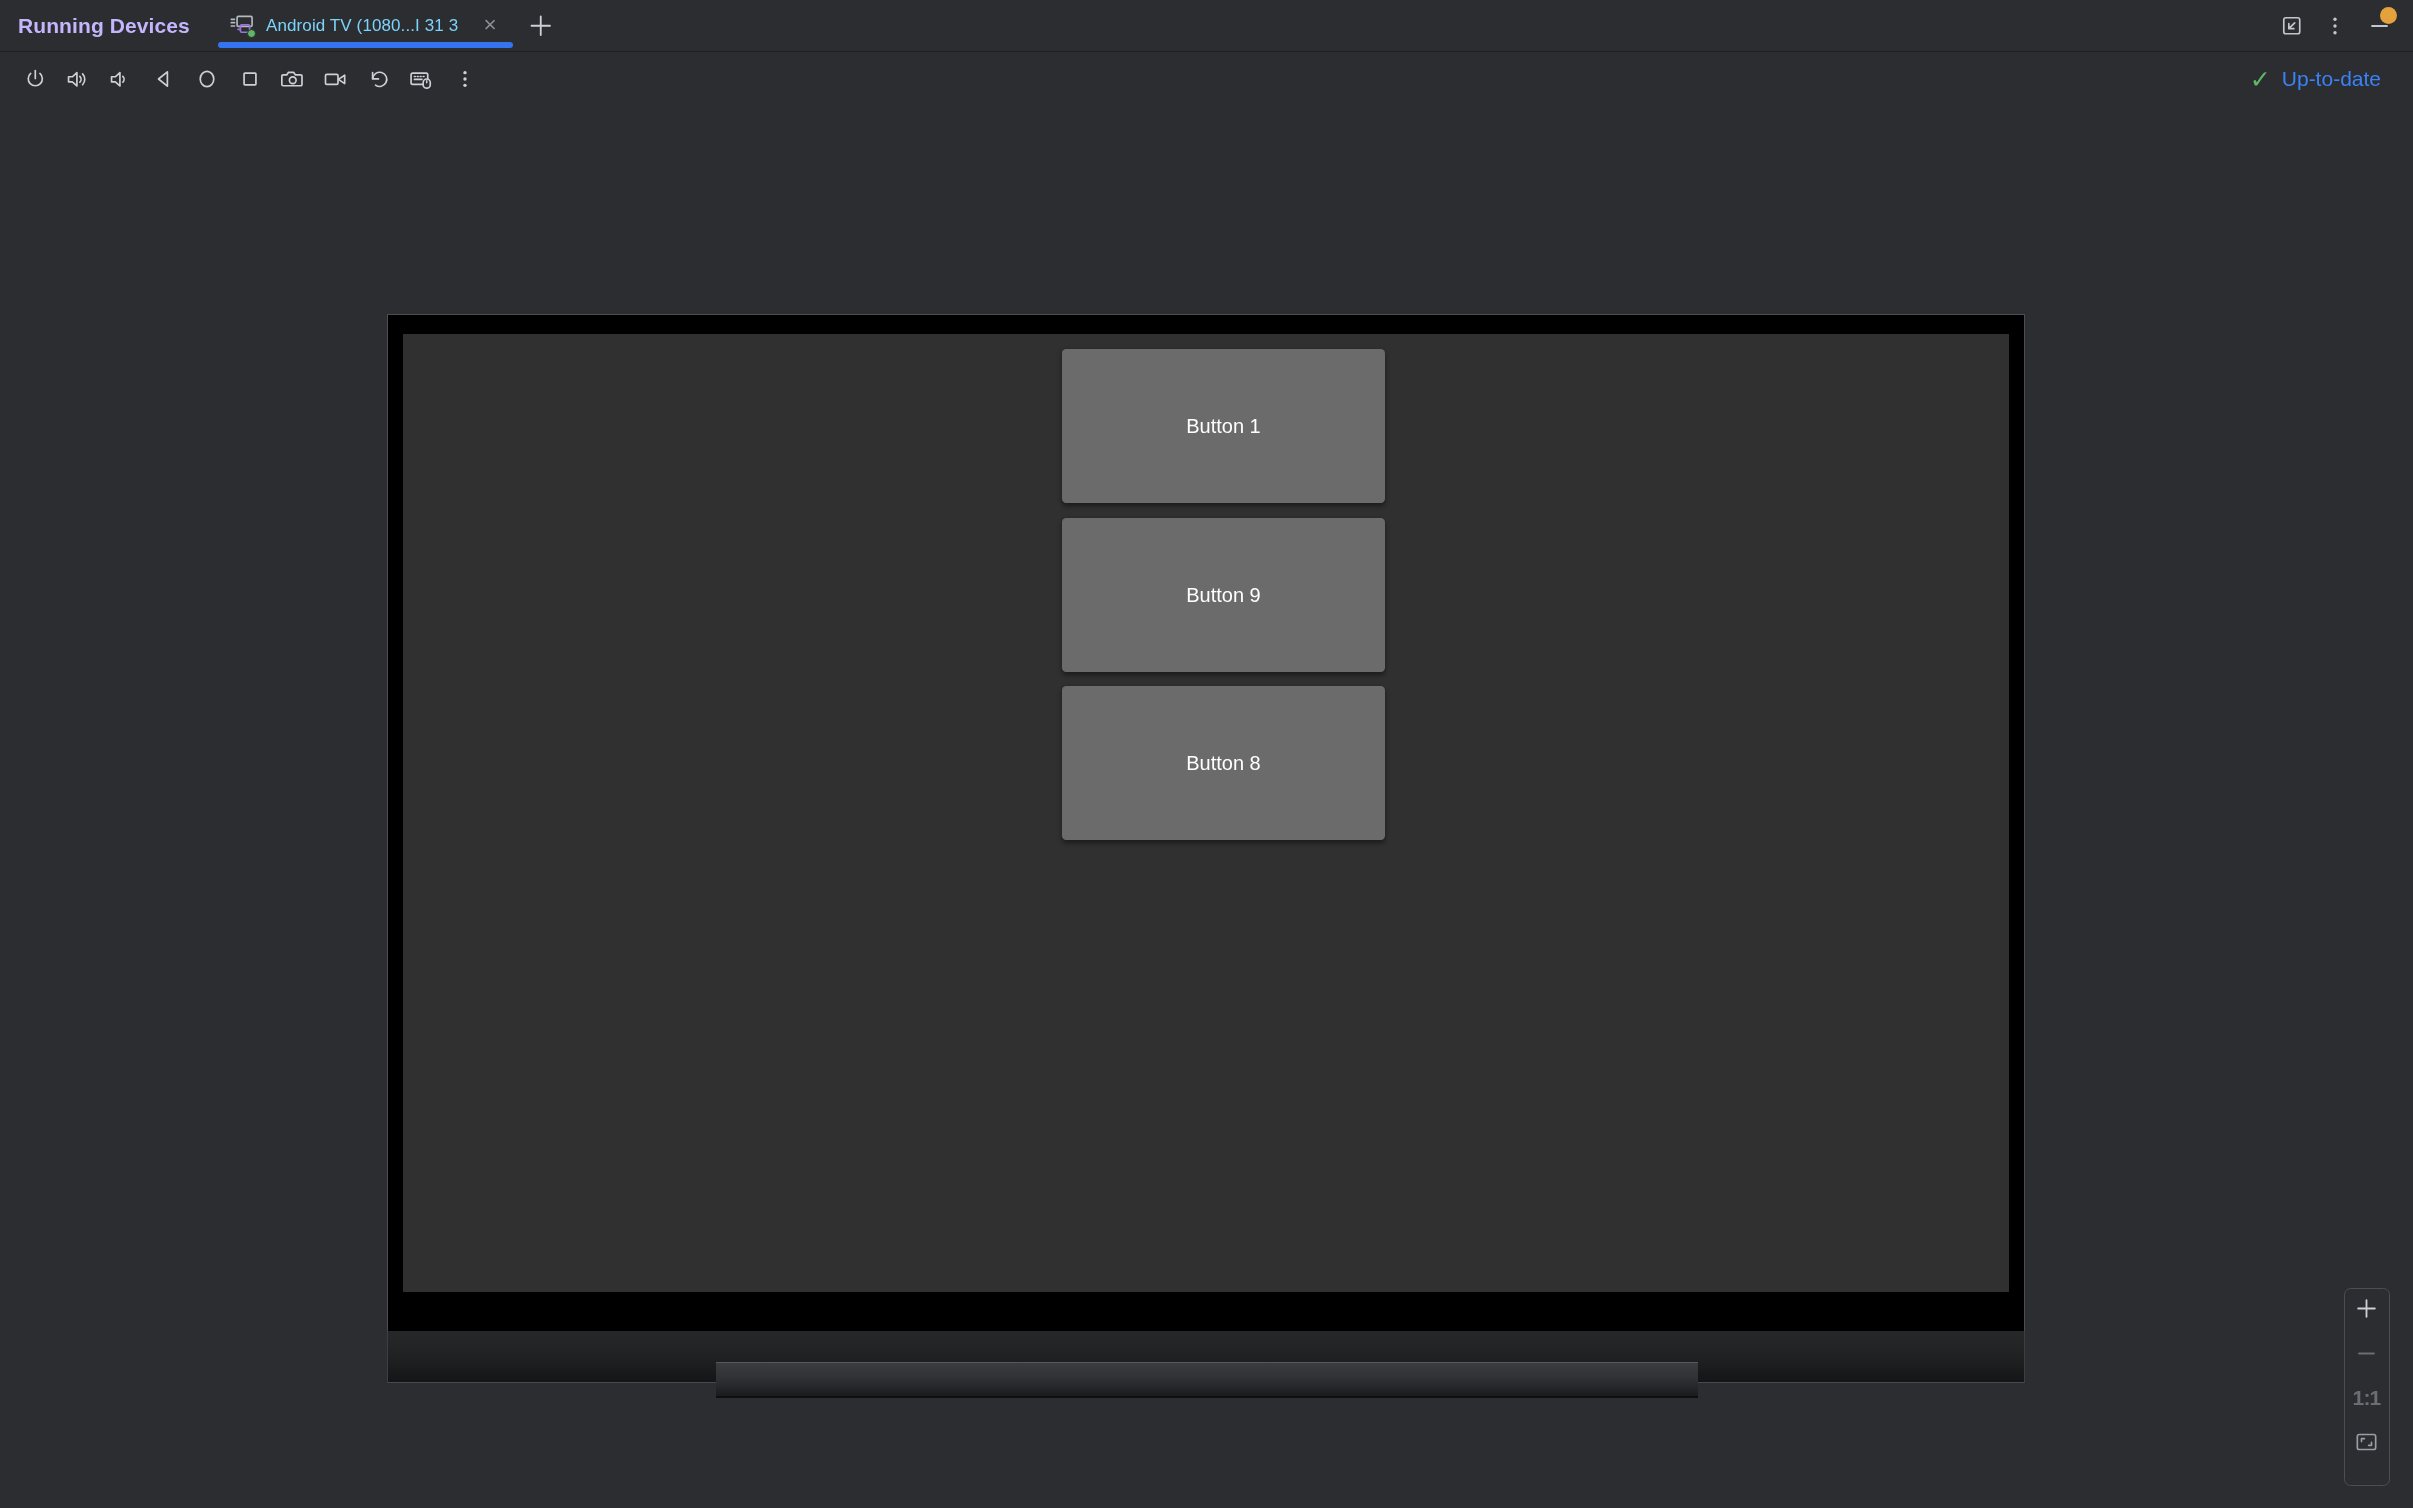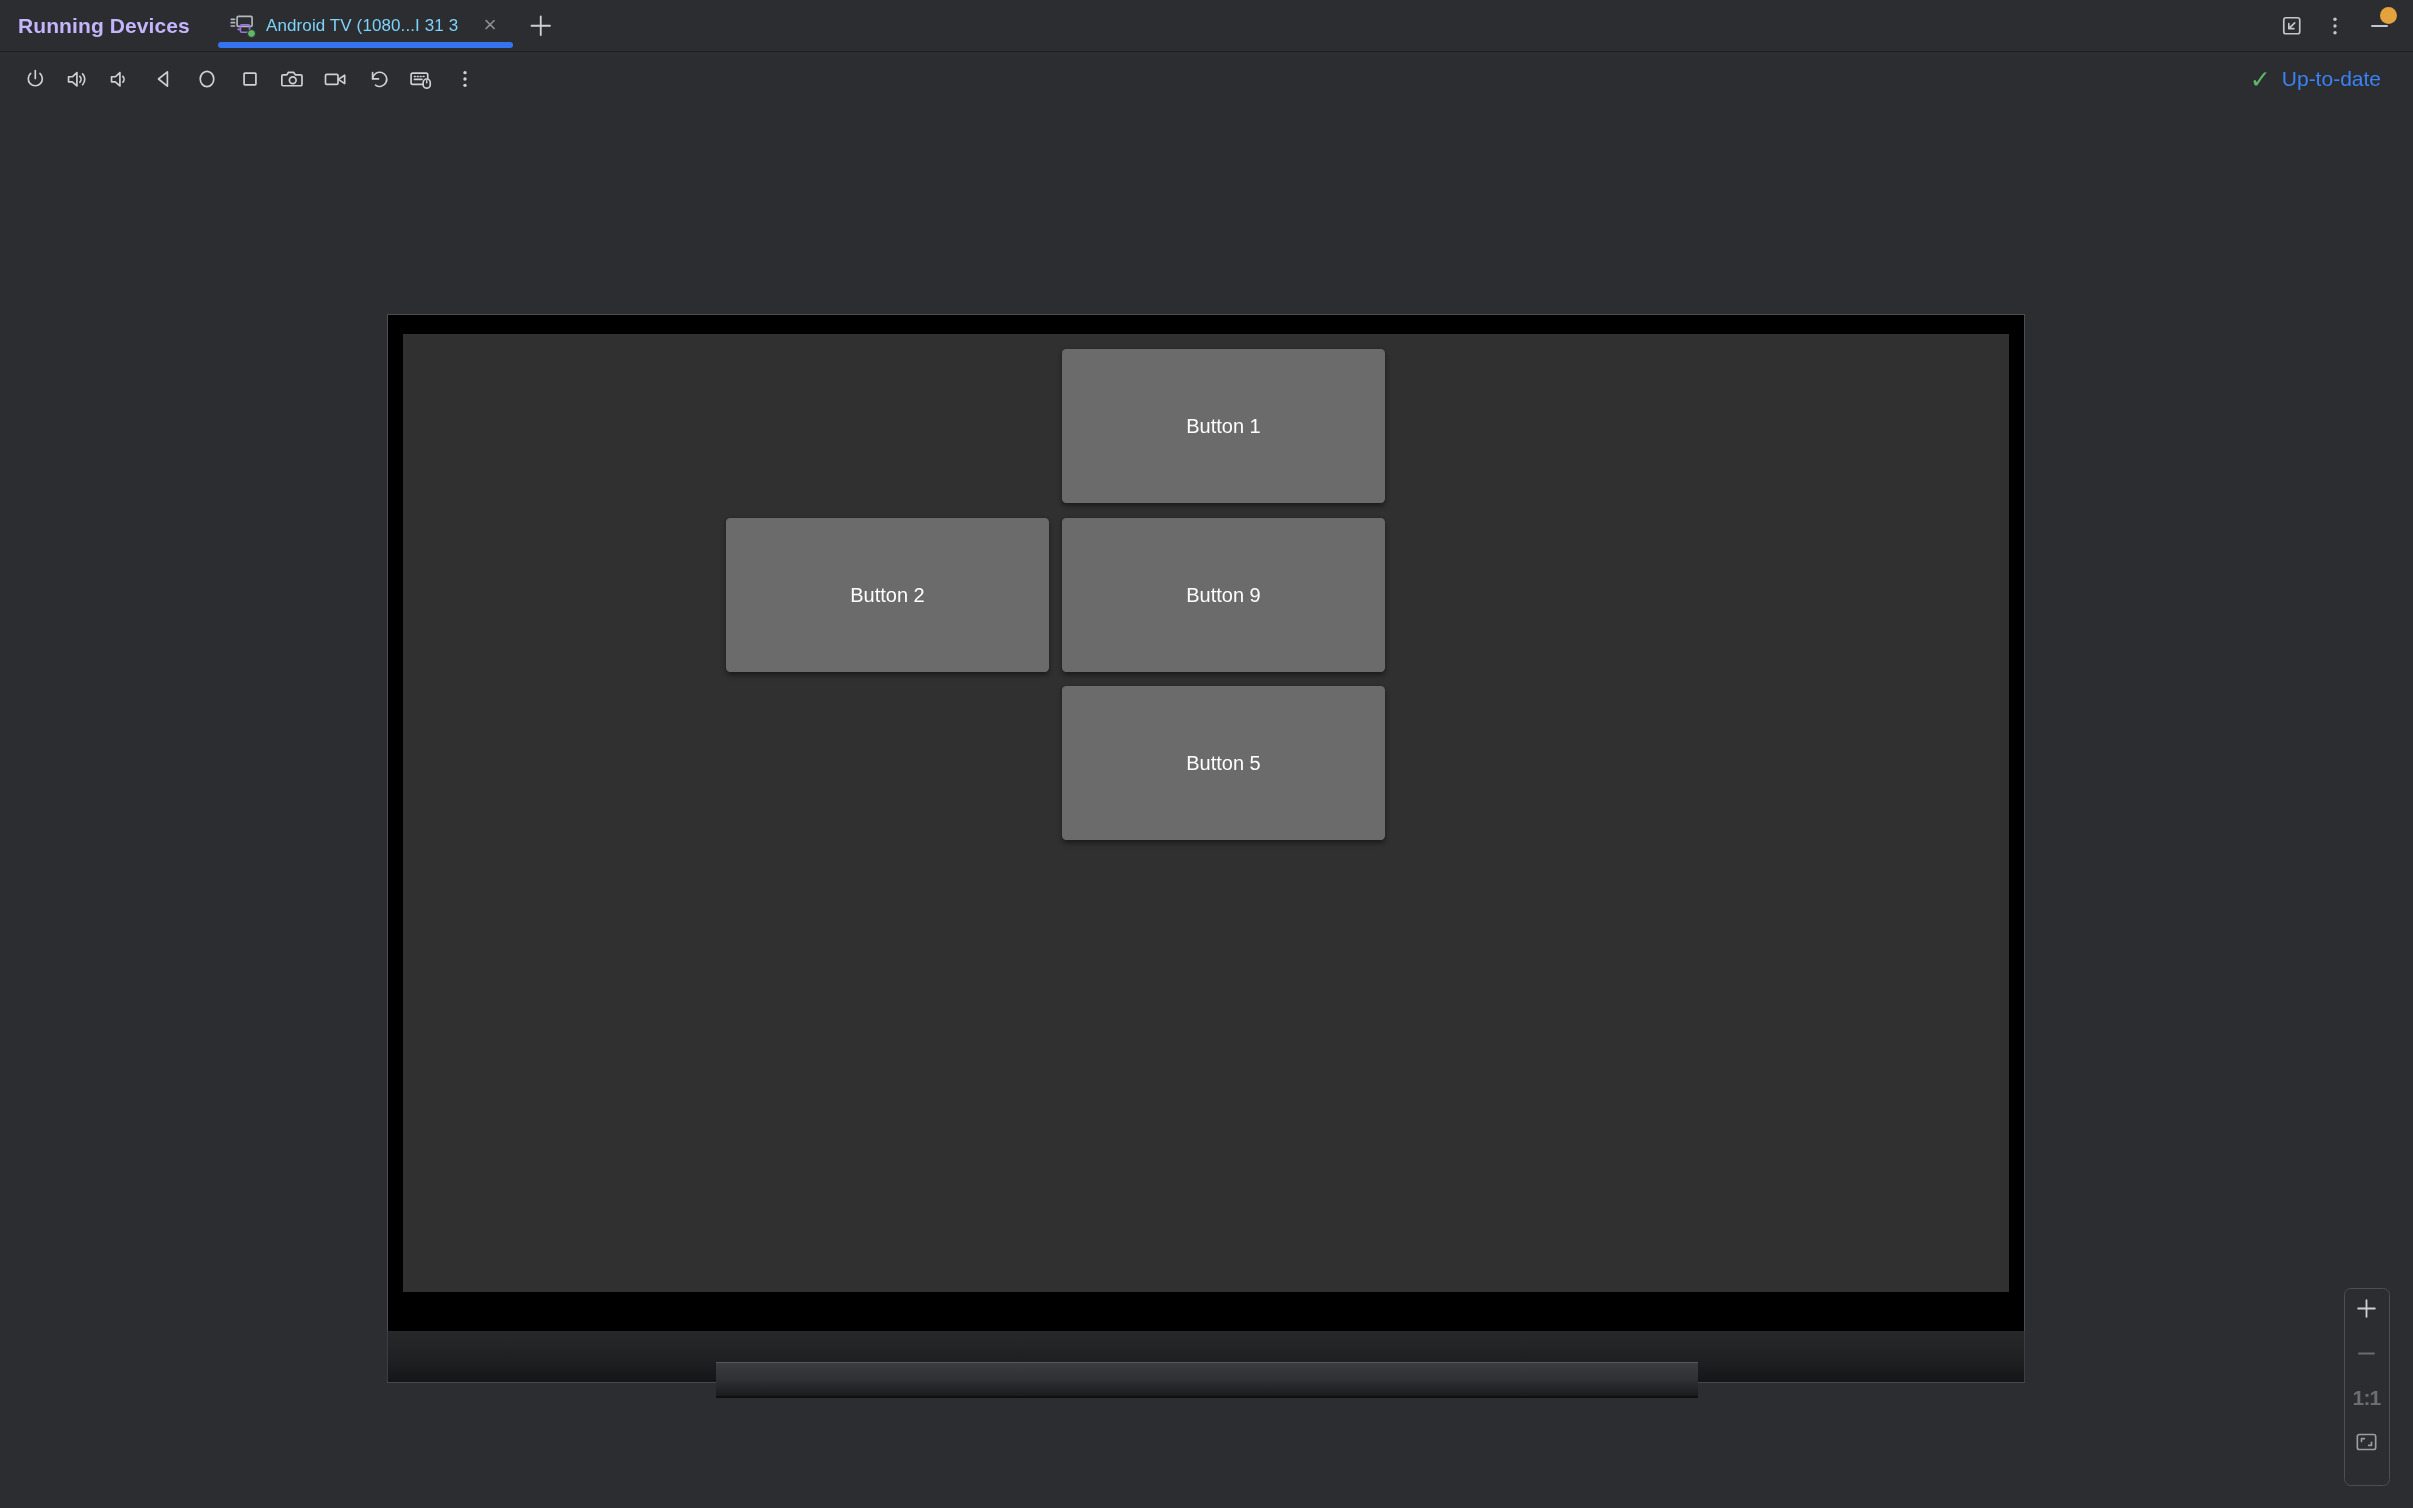--- a/index.html
+++ b/index.html
@@ -301,28 +301,25 @@
 <div id="emulator-canvas">
 
   <div id="tv-device">
 
     <div id="tv-bezel">
       <div id="tv-screen">
         <div id="app-root">
             <div class="app-button" style="left: 659px; top: 15px; width: 323px; height: 154px; background: rgb(107, 107, 107);">
               <span>Button 1</span>
             </div>
-            <div class="app-button" style="left: 323px; top: 184px; width: 323px; height: 154px; background: rgb(107, 107, 107);">
-              <span>Button 2</span>
-            </div>
             <div class="app-button" style="left: 659px; top: 184px; width: 323px; height: 154px; background: rgb(107, 107, 107);">
               <span>Button 9</span>
             </div>
             <div class="app-button" style="left: 659px; top: 352px; width: 323px; height: 154px; background: rgb(107, 107, 107);">
-              <span>Button 5</span>
+              <span>Button 8</span>
             </div>
           </div>
       </div>
     </div>
 
     <div id="tv-chin"></div>
     <div id="tv-stand"></div>
   </div>
 
   <div id="zoom-controls">

